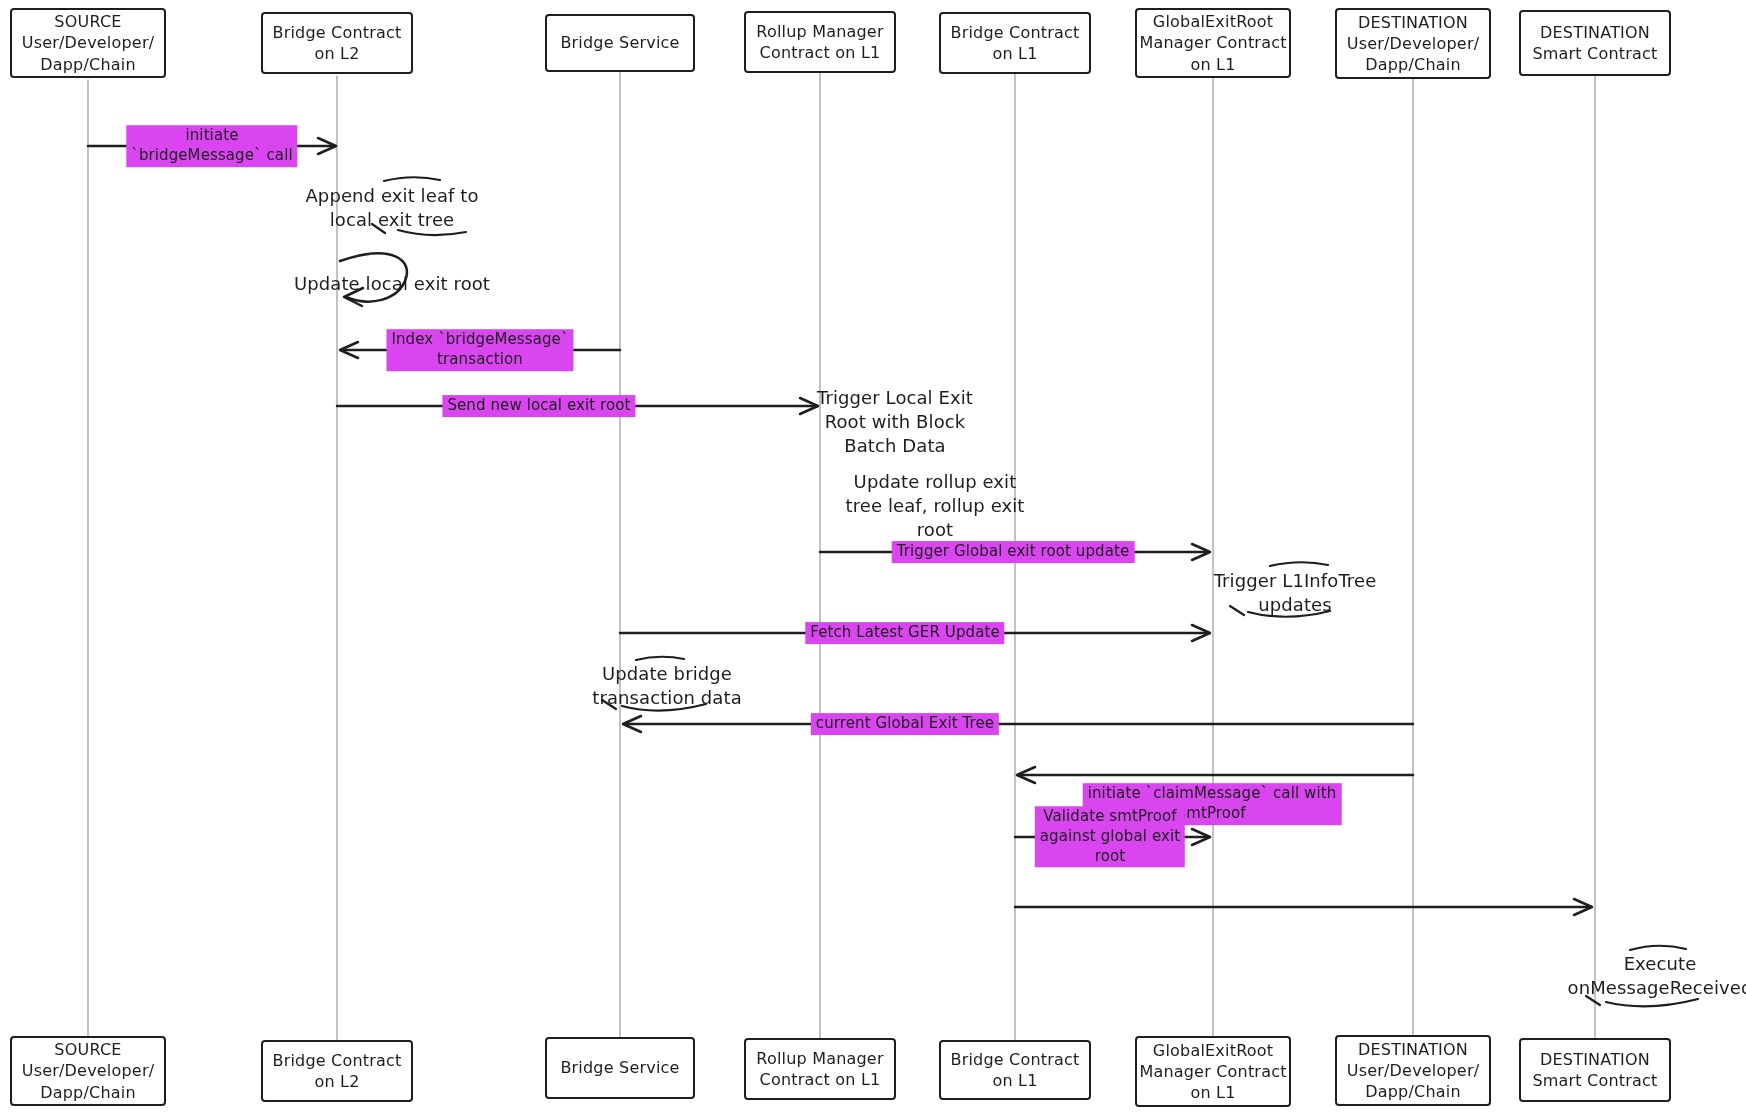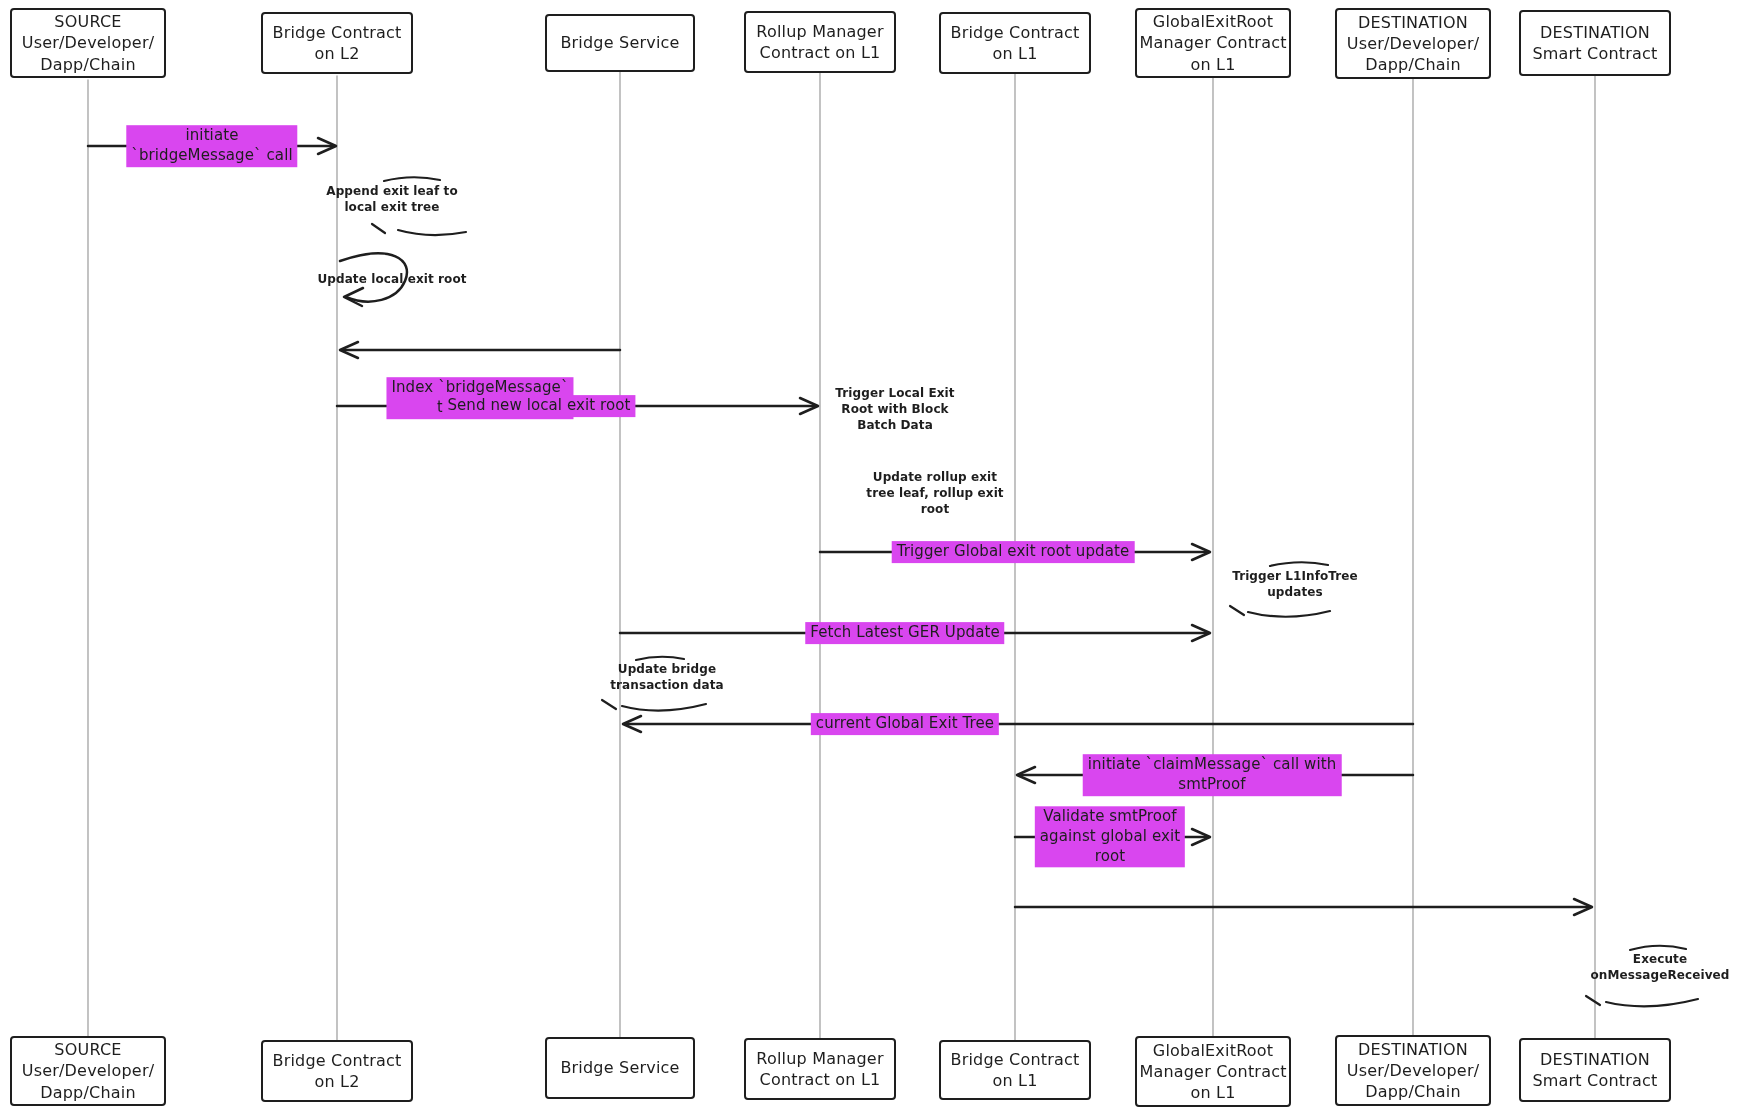--- a/index.html
+++ b/index.html
@@ -14,21 +14,21 @@
     display:flex;flex-direction:column;align-items:center;justify-content:center;
     text-align:center;font-size:16px;line-height:1.32;letter-spacing:.2px;
   }
   .msg-label{
     position:absolute;transform:translate(-50%,-50%);
     background:#d946ef;text-align:center;font-size:15px;line-height:1.32;
     padding:1px 5px;white-space:nowrap;letter-spacing:.1px;
   }
   .note-label{
     position:absolute;transform:translateX(-50%);
-    text-align:center;font-size:12px;line-height:1.32;white-space:nowrap;letter-spacing:.1px;font-weight:bold;
+    text-align:center;font-size:18px;line-height:1.32;white-space:nowrap;letter-spacing:.1px;
   }
 </style>
 </head>
 <body>
 
 <div class="canvas">
 
   <svg class="layer" viewBox="0 0 1746 1117" fill="none" stroke-linecap="round" stroke-linejoin="round">
 
     <g stroke="#a9a9a9" stroke-width="1.4">
@@ -126,21 +126,21 @@
 
   <div class="note-label" style="left:392px;top:184px;">
     <div>Append exit leaf to</div>
     <div>local exit tree</div>
   </div>
 
   <div class="note-label" style="left:392px;top:272px;">
     <div>Update local exit root</div>
   </div>
 
-  <div class="msg-label" style="left:480px;top:350px;margin-top:48px;">
+  <div class="msg-label" style="left:480px;top:350px;">
     <div>Index `bridgeMessage`</div>
     <div>transaction</div>
   </div>
 
   <div class="msg-label" style="left:539px;top:406px;">
     <div>Send new local exit root</div>
   </div>
 
   <div class="note-label" style="left:895px;top:386px;">
     <div>Trigger Local Exit</div>
@@ -169,21 +169,21 @@
 
   <div class="note-label" style="left:667px;top:662px;">
     <div>Update bridge</div>
     <div>transaction data</div>
   </div>
 
   <div class="msg-label" style="left:905px;top:724px;">
     <div>current Global Exit Tree</div>
   </div>
 
-  <div class="msg-label" style="left:1212px;top:775px;">
+  <div class="msg-label" style="left:1212px;top:804px;">
     <div>initiate `claimMessage` call with</div>
     <div>smtProof</div>
   </div>
 
   <div class="msg-label" style="left:1110px;top:837px;">
     <div>Validate smtProof</div>
     <div>against global exit</div>
     <div>root</div>
   </div>
 

